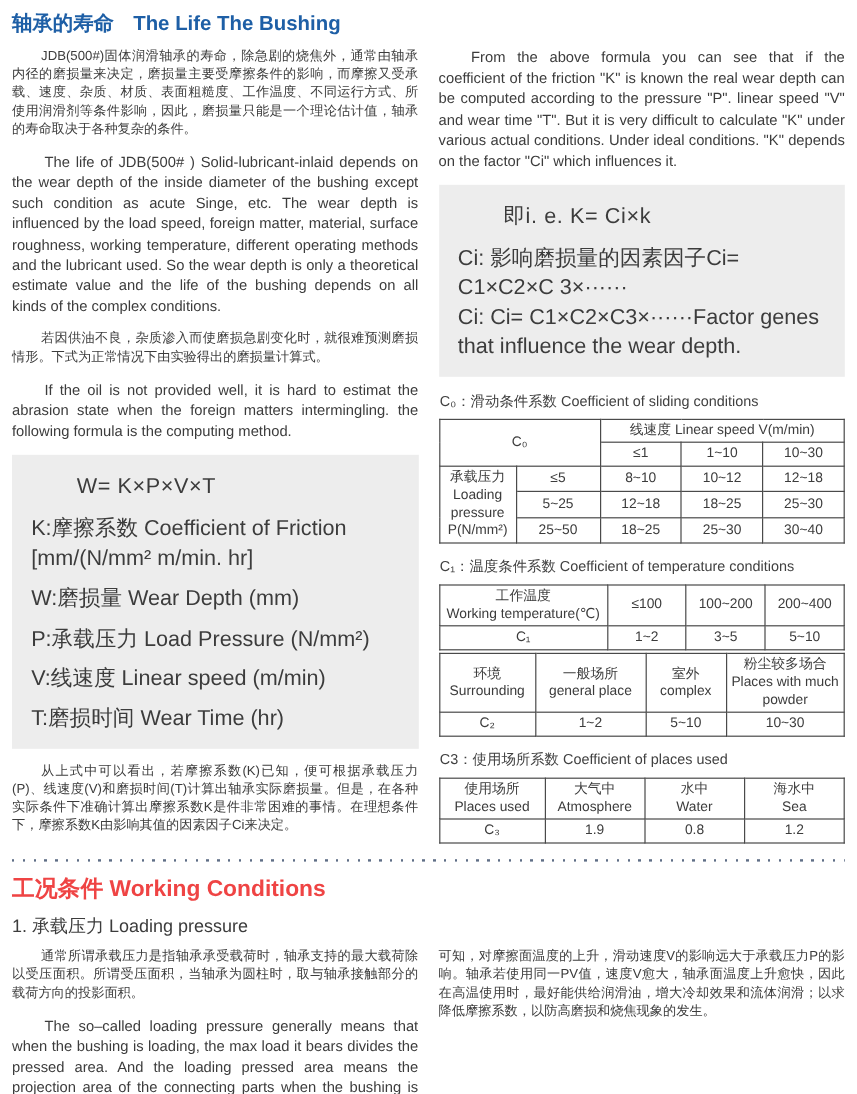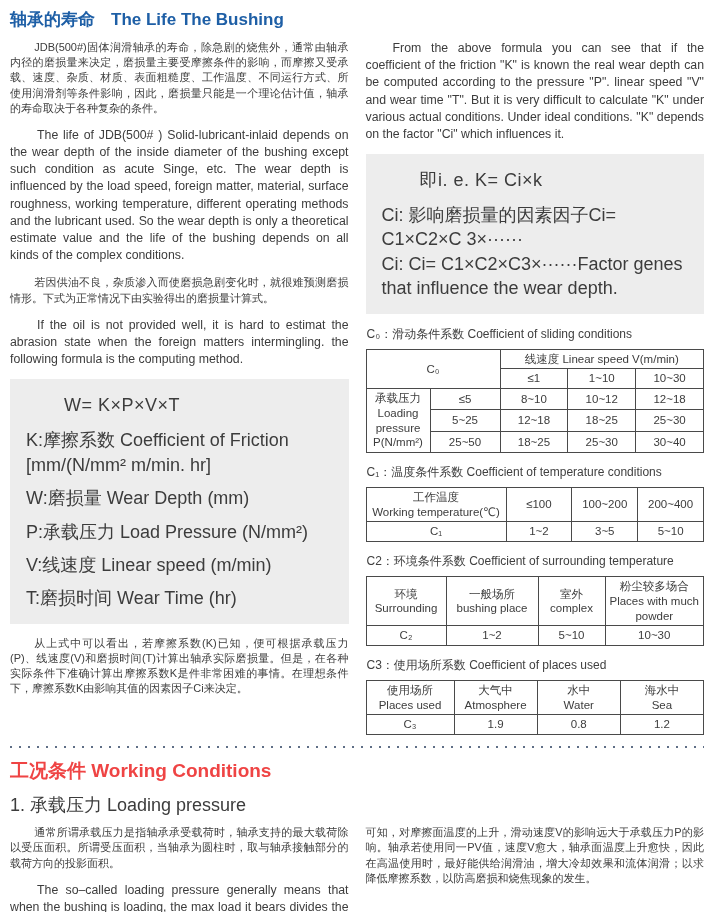--- a/index.html
+++ b/index.html
@@ -29,21 +29,21 @@
   table.tbl { width: 100%; border-collapse: collapse; table-layout: fixed; margin-bottom: 2px; }
   .tbl td {
     border: 1px solid #4a4a4a; text-align: center; vertical-align: middle;
     font-size: 11.5px; padding: 2px 2px; line-height: 1.28; color: #3c3c3c;
   }
   .dotted-sep {
     height: 3px; margin: 8px 0 4px 0;
     background-image: repeating-linear-gradient(to right, #5f6e86 0 2px, transparent 2px 9px);
     background-size: 100% 2px; background-repeat: no-repeat; background-position: center;
   }
-  .subhead { font-size: 18px; margin: 0 0 8px 0; color: #3c3c3c; }
+  .subhead { font-size: 15px; margin: 0 0 8px 0; color: #3c3c3c; }
 </style>
 </head>
 <body>
 
 <div class="page">
 
   <h1 class="sec-title"><span>轴承的寿命</span><span class="en-part">The Life The Bushing</span></h1>
 
   <div class="cols">
     <div class="col">
@@ -140,37 +140,36 @@
           </tr>
           <tr>
             <td>C₁</td>
             <td>1~2</td>
             <td>3~5</td>
             <td>5~10</td>
           </tr>
         </tbody>
       </table>
 
-      <div class="tblcap">C2：环境条件系数 Coefficient of surrounding temperature</div>
       <table class="tbl">
         <colgroup>
             <col style="width:80px">
             <col style="width:92px">
             <col style="width:67px">
             <col>
           </colgroup>
         <tbody>
           <tr>
             <td>
               <div>环境</div>
               <div>Surrounding</div>
             </td>
             <td>
               <div>一般场所</div>
-              <div>bushing place</div>
+              <div>general place</div>
             </td>
             <td>
               <div>室外</div>
               <div>complex</div>
             </td>
             <td>
               <div>粉尘较多场合</div>
               <div>Places with much powder</div>
             </td>
           </tr>

